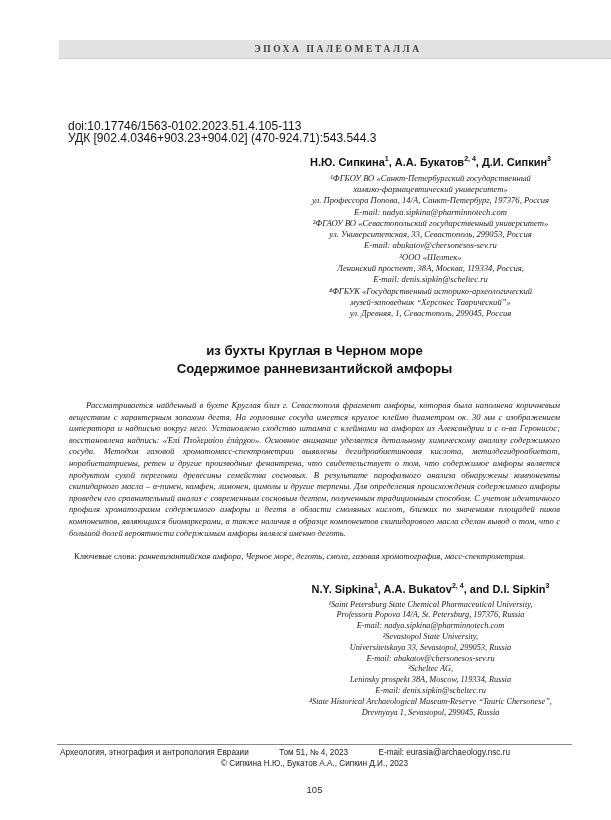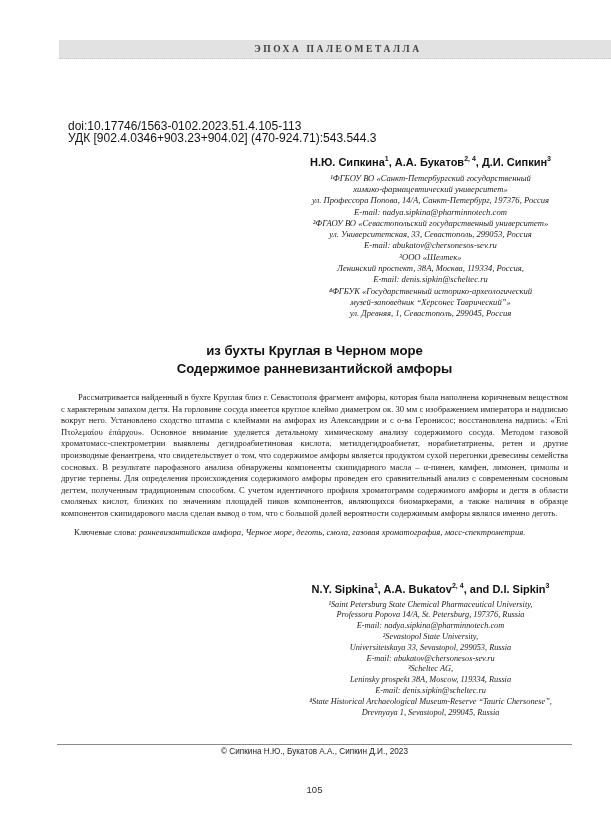--- a/index.html
+++ b/index.html
@@ -72,23 +72,24 @@
   .abstract-wrap {
     position: absolute;
     left: 57px; top: 388px;
     width: 515px;
     font-family: "Liberation Serif", "DejaVu Serif", serif;
     font-size: 8.6px;
     line-height: 11.6px;
     color: #1b1b1b;
   }
   .abstract {
-    margin: 4px;
+    margin: 12px;
     text-align: justify;
     text-indent: 17px;
+    font-style: italic;
   }
   .keywords {
     margin: 7px 0 0 0;
     text-indent: 17px;
     text-align: justify;
   }
   .kw-label { font-style: normal; }
   .kw-text { font-style: italic; }
   .footer {
     position: absolute;
@@ -171,18 +172,23 @@
       <div>E-mail: abukatov@chersonesos-sev.ru</div>
       <div>³Scheltec AG,</div>
       <div>Leninsky prospekt 38A, Moscow, 119334, Russia</div>
       <div>E-mail: denis.sipkin@scheltec.ru</div>
       <div>⁴State Historical Archaeological Museum-Reserve “Tauric Chersonese”,</div>
       <div>Drevnyaya 1, Sevastopol, 299045, Russia</div>
     </div>
   </div>
 
   <div class="footer">
+    <div class="footer-line1">
+      <span>Археология, этнография и антропология Евразии</span>
+      <span>Том 51, № 4, 2023</span>
+      <span>E-mail: eurasia@archaeology.nsc.ru</span>
+    </div>
     <div class="footer-copyright">© Сипкина Н.Ю., Букатов А.А., Сипкин Д.И., 2023</div>
   </div>
 
   <div class="page-number">105</div>
 
 </div>
 
 </body></html>

